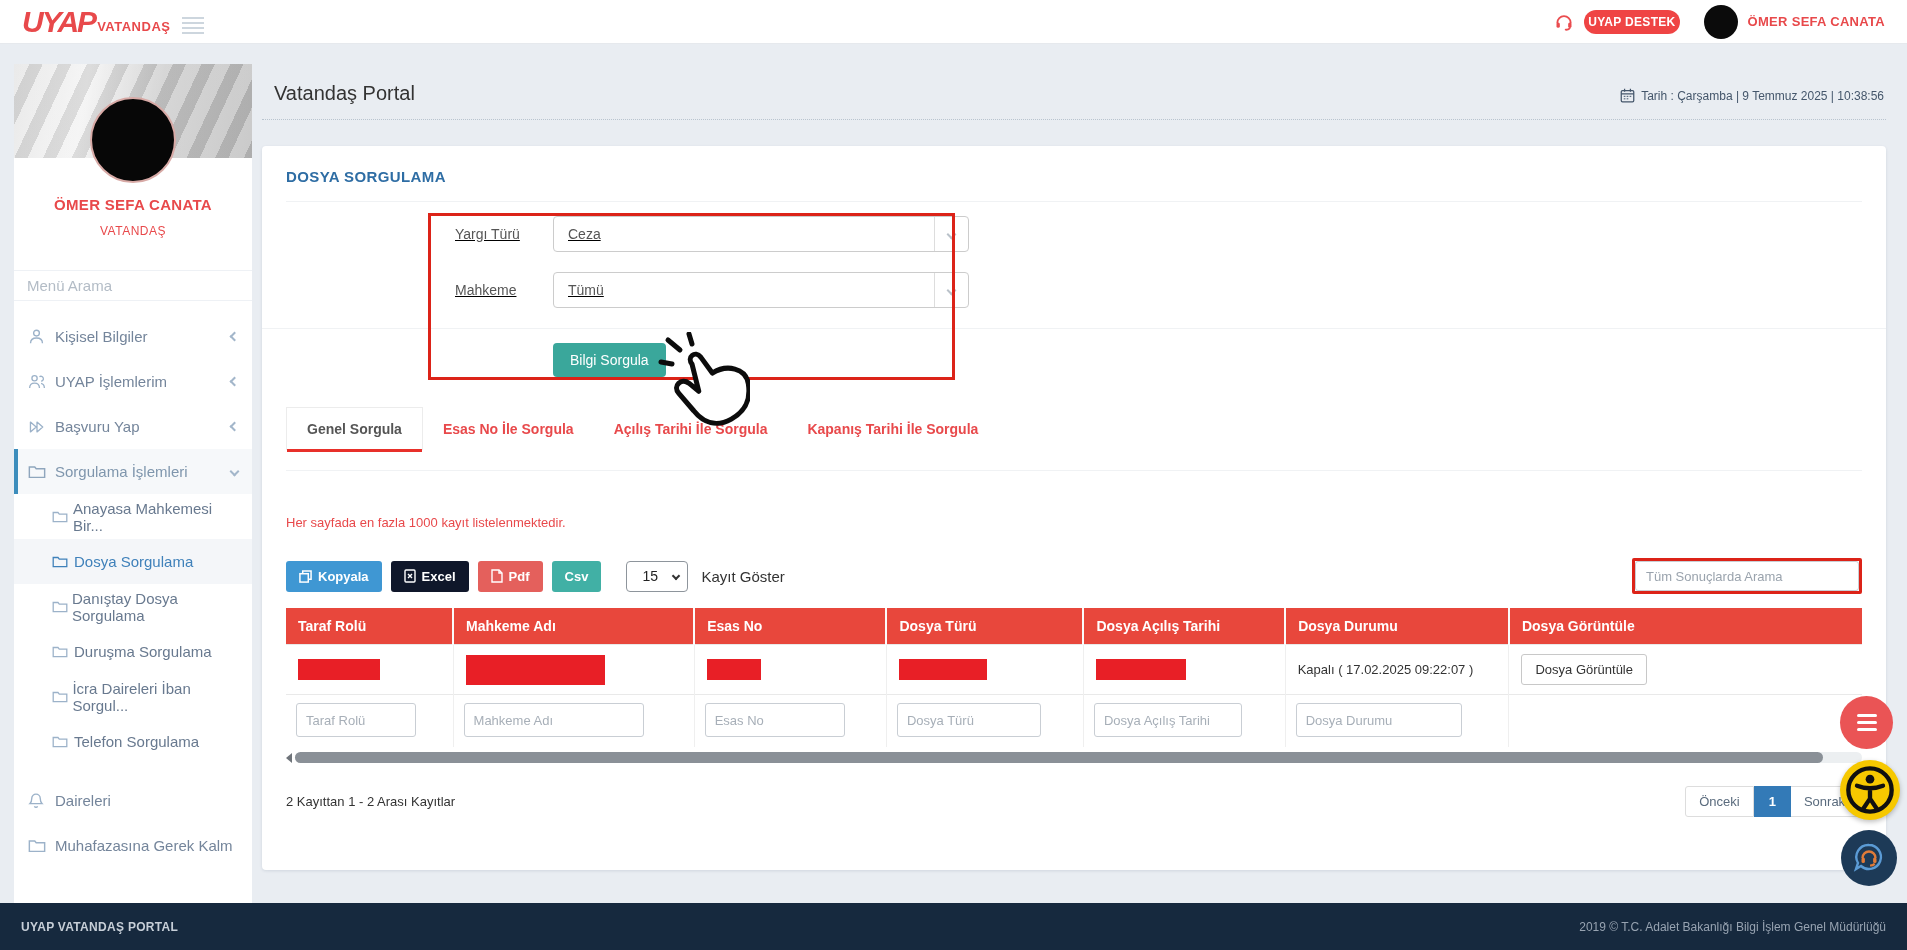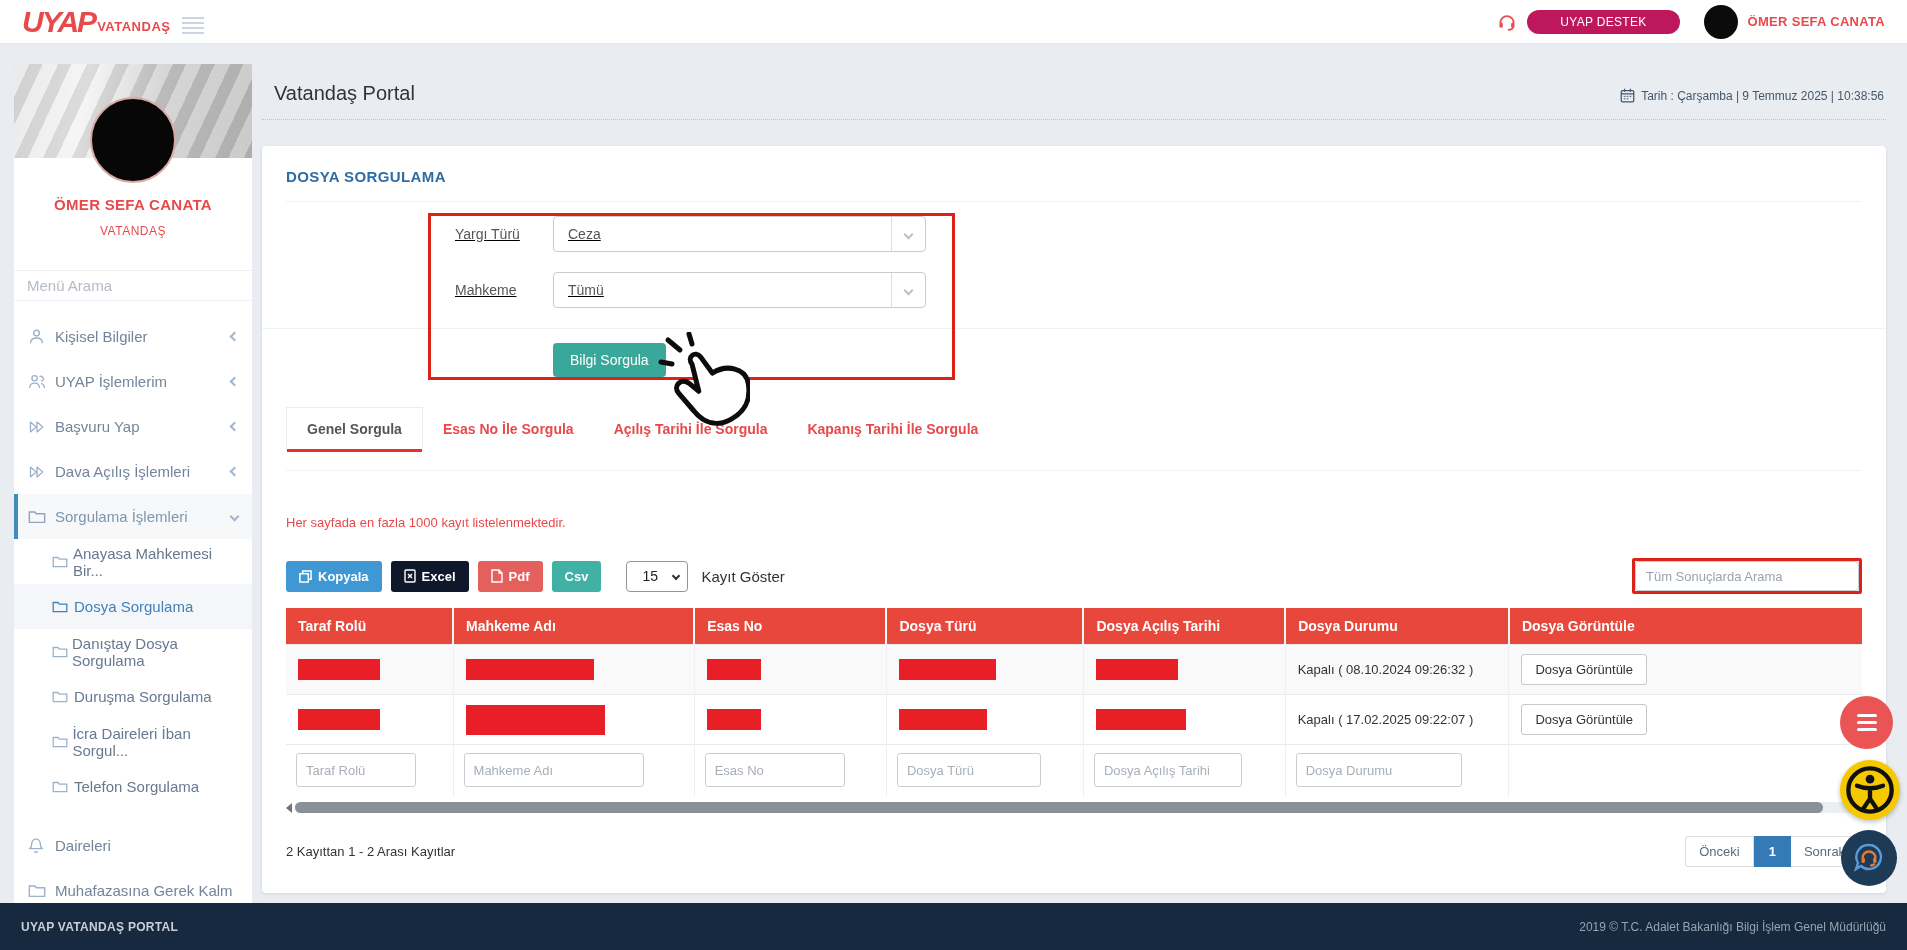--- a/index.html
+++ b/index.html
@@ -7,21 +7,21 @@
   body { font-family:"Liberation Sans","DejaVu Sans",sans-serif; background:#e9edf2; overflow:hidden; }
   .page { position:relative; width:1907px; height:950px; overflow:hidden; }
 
   
   .topbar { position:absolute; left:0; top:0; right:0; height:44px; background:#fff; border-bottom:1px solid #e6e9ed; display:flex; align-items:center; padding:0 22px; z-index:15; }
   .logo-main { font-size:30px; font-weight:800; color:#e8494b; letter-spacing:-2px; font-style:italic; line-height:1; }
   .logo-sub { font-size:13px; font-weight:700; color:#e8494b; margin-left:2px; margin-top:10px; letter-spacing:.5px; }
   .burger { margin-left:12px; margin-top:8px; display:flex; flex-direction:column; gap:3px; cursor:pointer; }
   .burger i { display:block; width:22px; height:2px; background:#cdd6de; }
   .top-right { margin-left:auto; display:flex; align-items:center; gap:10px; }
-  .pill { background:#be185d; color:#fff; font-size:12px; font-weight:400; padding:5px 33px; border-radius:14px; border:none; cursor:pointer; letter-spacing:.3px; }
+  .pill { background:#ef4444; color:#fff; font-size:12px; font-weight:700; padding:5px 4px; border-radius:14px; border:none; cursor:pointer; letter-spacing:.3px; }
   .top-avatar { width:34px; height:34px; border-radius:50%; background:#0b0b0b; margin-left:14px; }
   .top-name { color:#e8494b; font-weight:700; font-size:13px; letter-spacing:.3px; }
 
   
   .sidebar { position:absolute; left:14px; top:64px; width:238px; height:840px; background:#fff; z-index:5; overflow:hidden; }
   .profile { position:relative; height:238px; }
   .profile-photo { position:absolute; left:0; top:0; right:0; height:94px;
     background:
       repeating-linear-gradient(115deg, rgba(255,255,255,.25) 0 14px, rgba(120,120,120,.18) 14px 26px),
       linear-gradient(100deg,#e3e3e3 0%,#f2f2f2 30%,#c9c9c9 60%,#b9b9b9 100%); }
@@ -47,21 +47,21 @@
   .page-head { display:flex; align-items:flex-end; justify-content:space-between; padding:18px 2px 14px 12px; border-bottom:1px dotted #b9c4cf; }
   .page-title { font-size:20px; color:#333; font-weight:400; }
   .date-box { font-size:12px; color:#44566b; display:flex; align-items:center; gap:6px; padding-bottom:2px; }
 
   .card { margin-top:26px; background:#fff; border-radius:4px; box-shadow:0 1px 3px rgba(40,60,90,.12); padding:22px 24px 26px 24px; position:relative; min-height:724px; }
   .section-title { color:#2e6da4; font-size:15px; font-weight:700; letter-spacing:.4px; padding-bottom:16px; border-bottom:1px solid #f0f2f4; }
 
   .form-area { margin-top:14px;text-decoration:underline; }
   .form-row { display:flex; align-items:center; margin-left:169px; margin-bottom:20px; }
   .form-row label { width:86px; margin-right:12px; font-size:14px; color:#555; }
-  .select { width:373px; height:36px; border:1px solid #ccc; border-radius:4px; display:flex; align-items:center; background:#fff; cursor:pointer;gap:20px; }
+  .select { width:416px; height:36px; border:1px solid #ccc; border-radius:4px; display:flex; align-items:center; background:#fff; cursor:pointer;gap:20px; }
   .select .val { flex:1; padding-left:14px; font-size:14px; color:#555; }
   .select .chbox { width:34px; align-self:stretch; border-left:1px solid #ddd; display:flex; align-items:center; justify-content:center; }
   .select .chbox .chev { margin:0; border-color:#b9c1c9; }
   .form-hr { border-top:1px solid #f0f2f4; margin:4px -24px 0 -24px; }
   .btn-teal { margin:14px 0 0 267px; background:#3aa79b; color:#fff; border:none; border-radius:4px; padding:9px 17px; font-size:14px; cursor:pointer; font-family:inherit; }
 
   .annot-rect { position:absolute; left:166px; top:67px; width:527px; height:167px; border:3px solid #dc2318; z-index:6; pointer-events:none; }
   .hand { position:absolute; left:396px; top:186px; z-index:7; pointer-events:none; }
 
   .tabs { display:flex; margin-top:30px; align-items:flex-end; }
@@ -183,29 +183,20 @@
         <span>UYAP İşlemlerim</span>
         <span class="chev left"></span>
       </li>
       <li>
         <span class="micon">
           <svg width="18" height="16" viewBox="0 0 22 18" fill="none" stroke="#9cb2c9" stroke-width="1.6" stroke-linejoin="round">
               <path d="M3 3l7 6-7 6zM11 3l7 6-7 6z"></path>
             </svg>
         </span>
         <span>Başvuru Yap</span>
-        <span class="chev left"></span>
-      </li>
-      <li>
-        <span class="micon">
-          <svg width="18" height="16" viewBox="0 0 22 18" fill="none" stroke="#9cb2c9" stroke-width="1.6" stroke-linejoin="round">
-              <path d="M3 3l7 6-7 6zM11 3l7 6-7 6z"></path>
-            </svg>
-        </span>
-        <span>Dava Açılış İşlemleri</span>
         <span class="chev left"></span>
       </li>
       <li class="active-parent">
         <span class="micon">
           <svg width="18" height="15" viewBox="0 0 20 16" fill="none" stroke="#8fa6bd" stroke-width="1.6">
               <path d="M1.5 3h6l1.6 2H18.5v9.5h-17z"></path>
             </svg>
         </span>
         <span>Sorgulama İşlemleri</span>
         <span class="chev down"></span>
@@ -398,39 +389,20 @@
             <th>Taraf Rolü</th>
             <th>Mahkeme Adı</th>
             <th>Esas No</th>
             <th>Dosya Türü</th>
             <th>Dosya Açılış Tarihi</th>
             <th>Dosya Durumu</th>
             <th>Dosya Görüntüle</th>
           </tr>
         </thead>
         <tbody>
-          <tr class="striped">
-            <td>
-                <div class="redact" style="width:82px;"></div>
-              </td>
-            <td>
-                <div class="redact" style="width:128px;"></div>
-              </td>
-            <td>
-                <div class="redact" style="width:54px;"></div>
-              </td>
-            <td>
-                <div class="redact" style="width:97px;"></div>
-              </td>
-            <td>
-                <div class="redact" style="width:82px;"></div>
-              </td>
-            <td>Kapalı ( 08.10.2024 09:26:32 )</td>
-            <td><button class="act-btn">Dosya Görüntüle</button></td>
-          </tr>
           <tr>
             <td>
                 <div class="redact" style="width:82px;"></div>
               </td>
             <td>
                 <div class="redact tall" style="width:139px;"></div>
               </td>
             <td>
                 <div class="redact" style="width:54px;"></div>
               </td>

